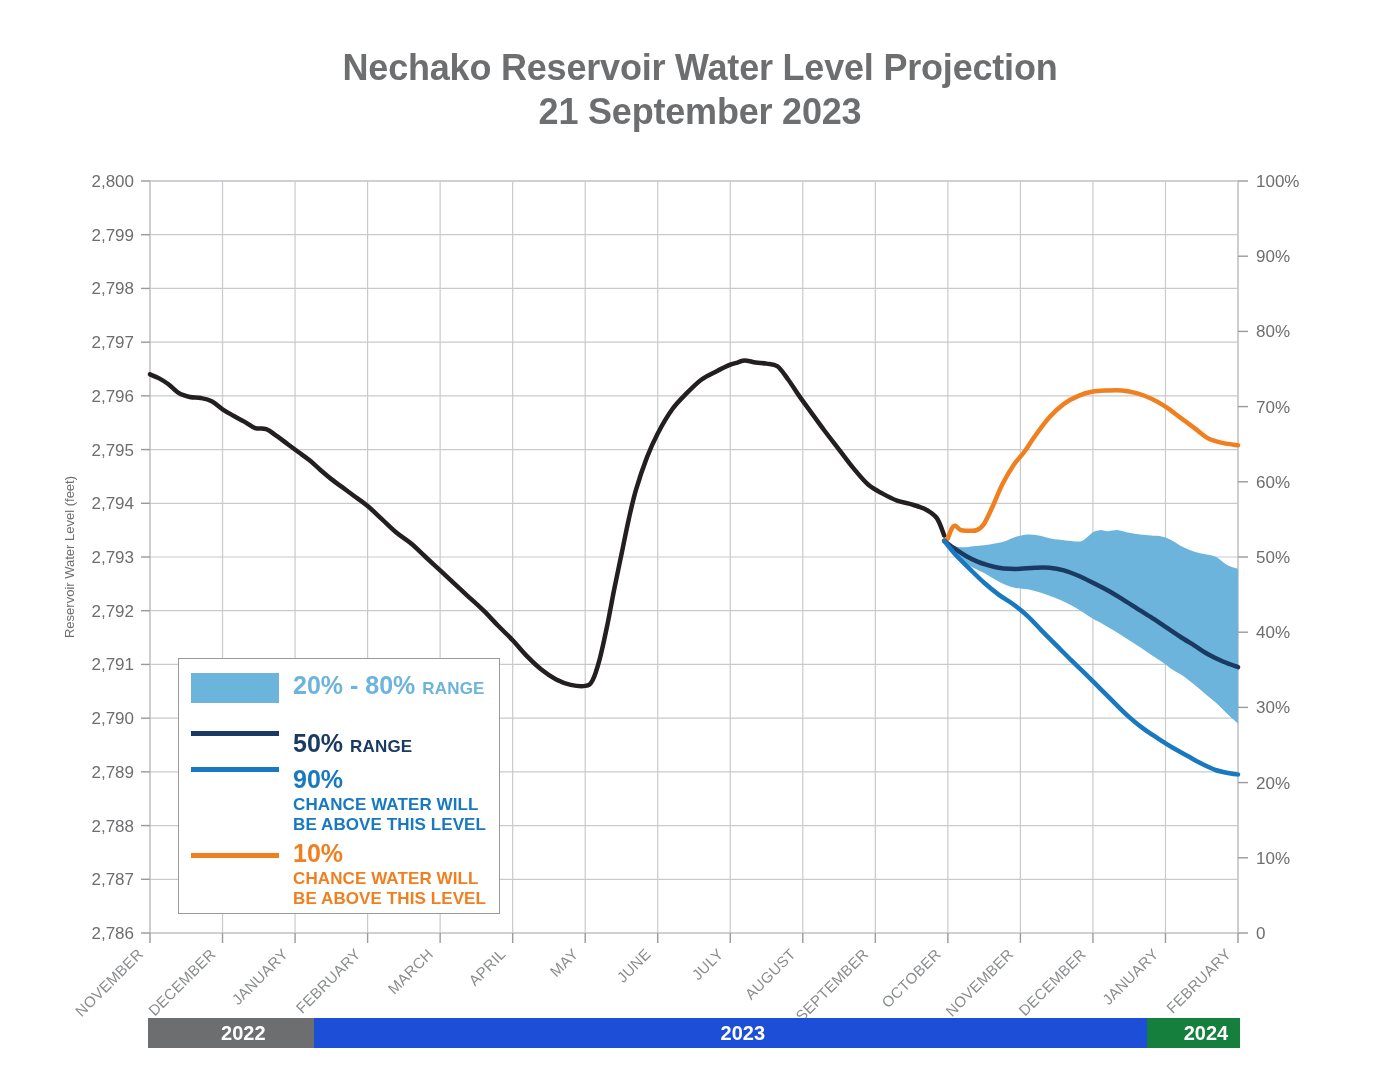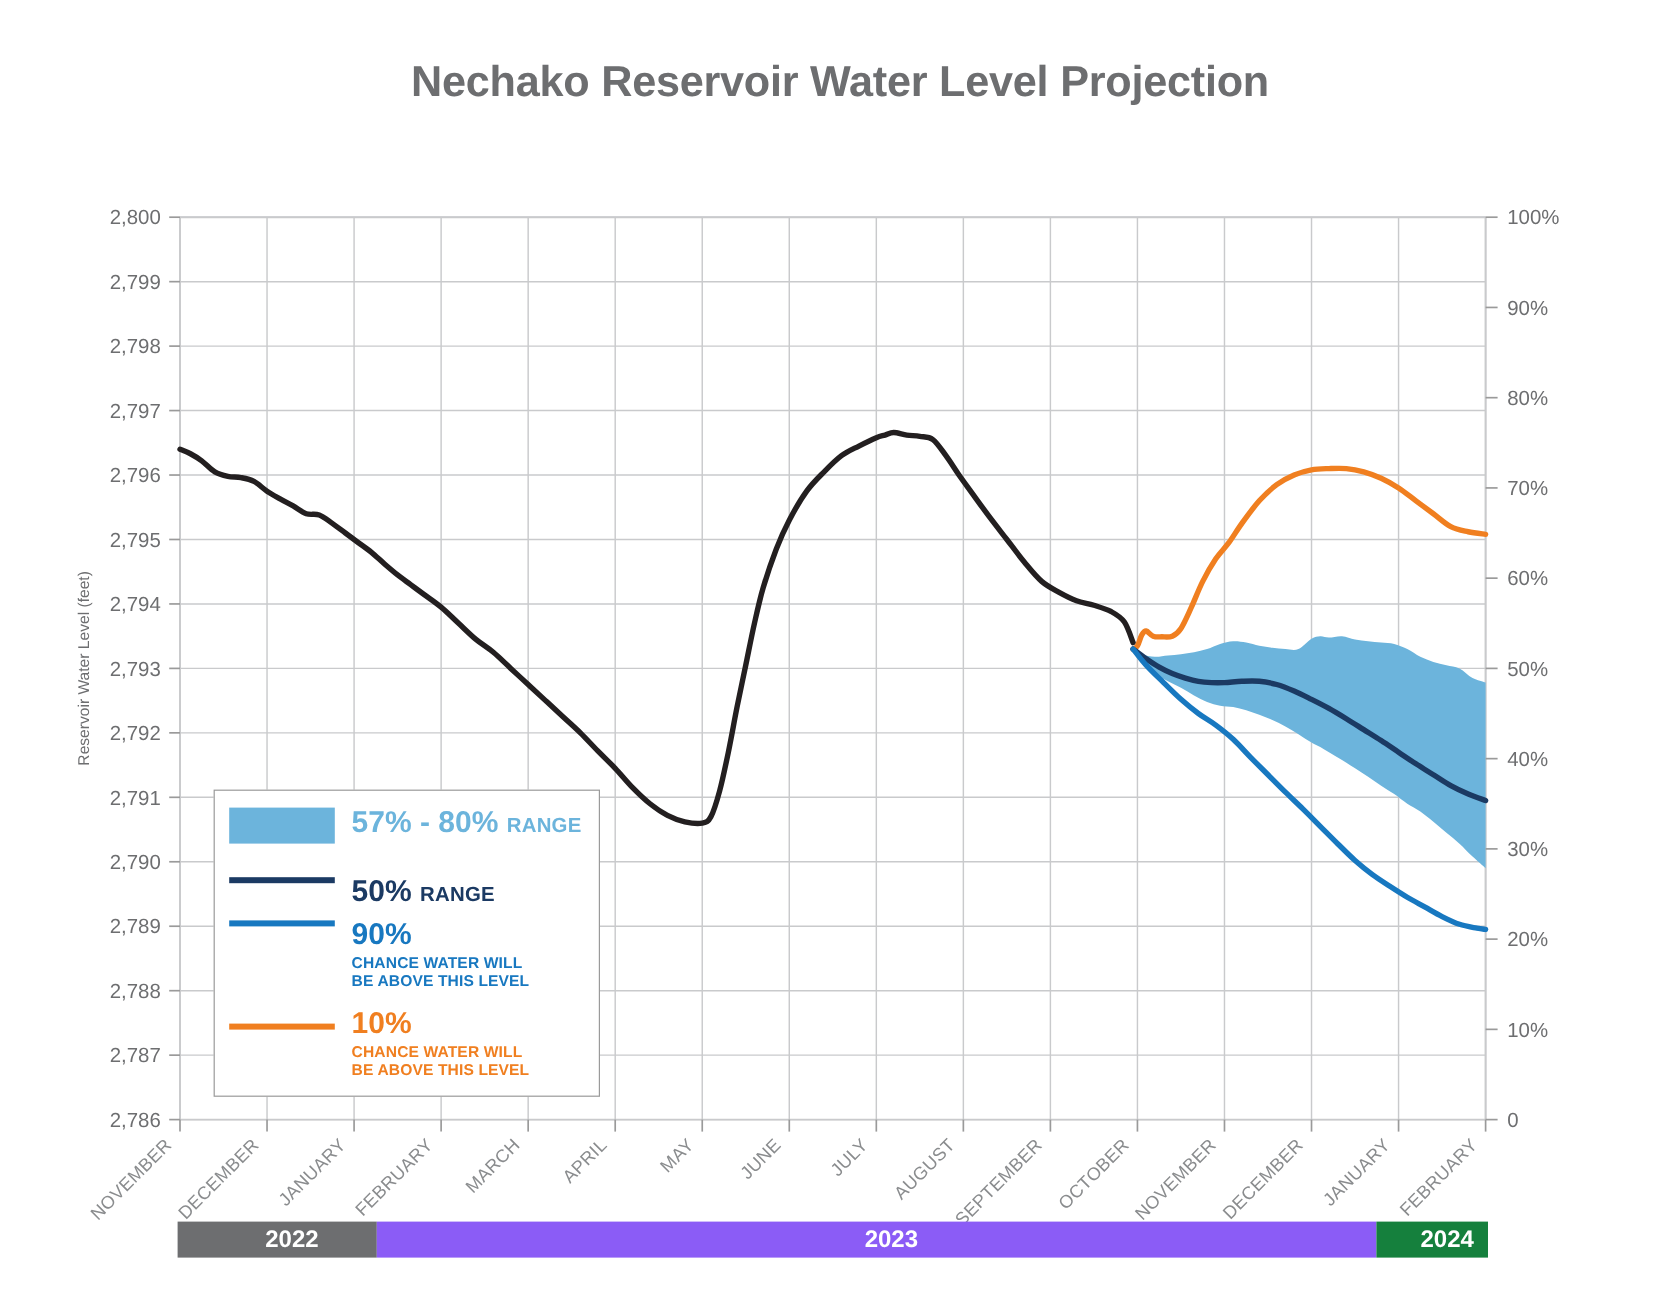--- a/index.html
+++ b/index.html
@@ -109,21 +109,21 @@
     font-weight: bold;
     line-height: 1.0;
     white-space: nowrap;
   }
   .lg-head .lg-small {
     font-size: 17px;
     font-weight: bold;
     letter-spacing: 0.2px;
   }
   .lg-sub {
-    font-size: 13px;
+    font-size: 17px;
     font-weight: bold;
     line-height: 1.18;
     margin-top: 3px;
     letter-spacing: 0.1px;
   }
   .c-band  { color: #6cb4dc; }
   .c-med   { color: #1b3a63; }
   .c-p90   { color: #1878c0; }
   .c-p10   { color: #f07f20; }
 
@@ -138,30 +138,31 @@
   }
   .year-seg {
     display: flex;
     align-items: center;
     font-size: 20px;
     font-weight: bold;
     color: #ffffff;
     padding-left: 25px;
   }
   .year-2022 { background: #6d6e70; justify-content: center; }
-  .year-2023 { background: #8b5cf6; justify-content: center; }
+  .year-2023 { background: #1d4ed8; justify-content: center; }
   .year-2024 { background: #15803d; justify-content: center; }
 </style>
 </head>
 <body>
 
 <div id="stage">
 
   <div class="title-block">
     <div class="title-line">Nechako Reservoir Water Level Projection</div>
+    <div class="title-line">21 September 2023</div>
   </div>
 
   <svg id="chart-svg" viewBox="0 0 1400 1082">
     <g id="grid-layer">
         <line x1="150" y1="181" x2="1238" y2="181" stroke="#c9cacc" stroke-width="1.2"></line>
         <line x1="150" y1="234.71428571428567" x2="1238" y2="234.71428571428567" stroke="#c9cacc" stroke-width="1.2"></line>
         <line x1="150" y1="288.42857142857144" x2="1238" y2="288.42857142857144" stroke="#c9cacc" stroke-width="1.2"></line>
         <line x1="150" y1="342.1428571428571" x2="1238" y2="342.1428571428571" stroke="#c9cacc" stroke-width="1.2"></line>
         <line x1="150" y1="395.8571428571429" x2="1238" y2="395.8571428571429" stroke="#c9cacc" stroke-width="1.2"></line>
         <line x1="150" y1="449.57142857142856" x2="1238" y2="449.57142857142856" stroke="#c9cacc" stroke-width="1.2"></line>
@@ -295,21 +296,21 @@
       </g>
   </svg>
 
   <div id="legend-box">
 
     <div class="legend-row" style="left:0px; top:14px;">
       <div class="legend-swatch-wrap">
         <div class="swatch-band"></div>
       </div>
       <div class="legend-text">
-        <div class="lg-head c-band"><span>57% - 80%</span> <span class="lg-small">RANGE</span></div>
+        <div class="lg-head c-band"><span>20% - 80%</span> <span class="lg-small">RANGE</span></div>
       </div>
     </div>
 
     <div class="legend-row" style="left:0px; top:72px;">
       <div class="legend-swatch-wrap">
         <div class="swatch-line" style="border-top-color:#1b3a63;"></div>
       </div>
       <div class="legend-text">
         <div class="lg-head c-med"><span>50%</span> <span class="lg-small" style="color:#1b3a63">RANGE</span></div>
       </div>

